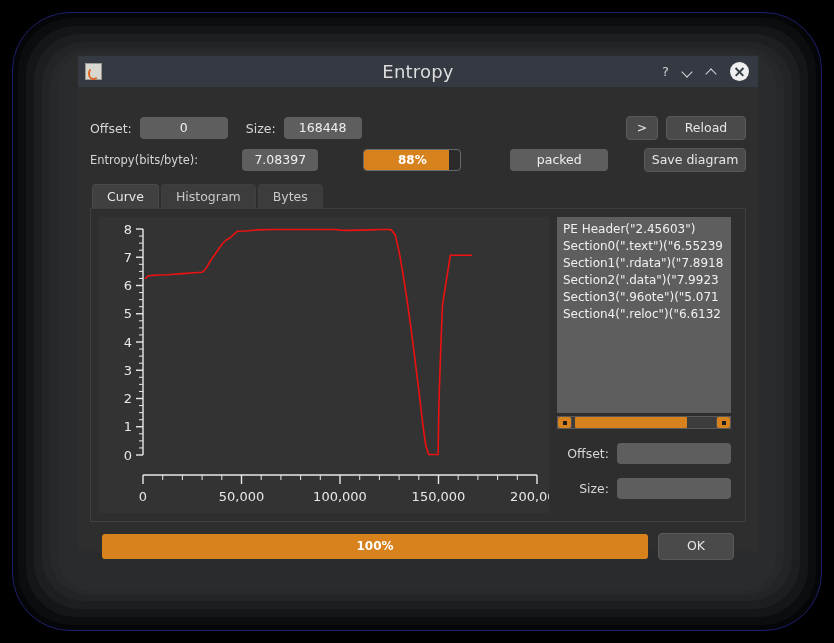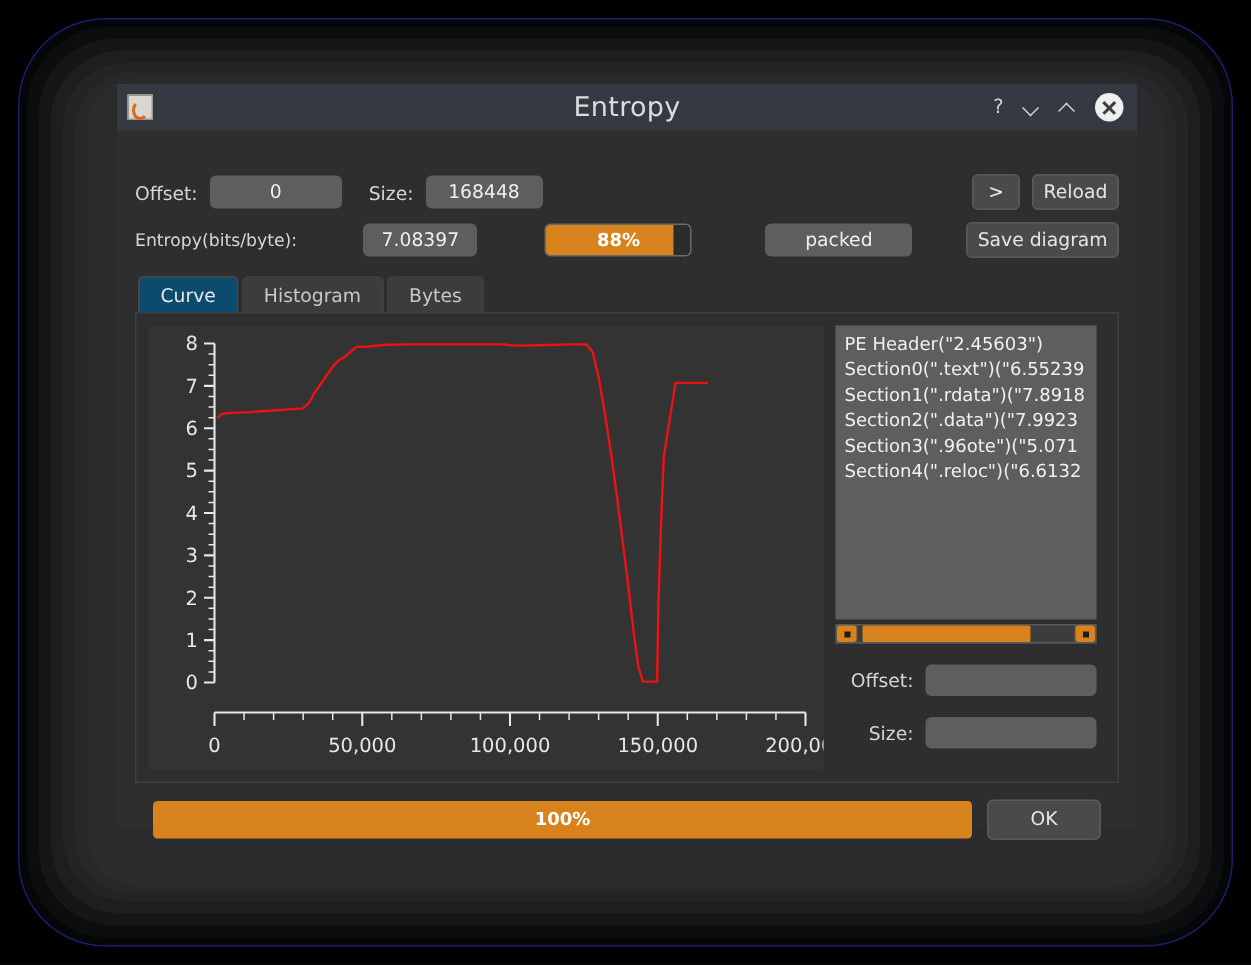--- a/index.html
+++ b/index.html
@@ -98,21 +98,21 @@
     background:#4a4a4a; border:1px solid #5a5a5a; border-radius:4px;
     color:#e6e6e6; font-size:12.5px; text-align:center;
     line-height:22px; height:24px; box-sizing:border-box; cursor:default;
   }
 
   #offset-label { margin-right:8px; }
   #offset-value { width:88px; }
   #size-label { margin-left:18px; margin-right:8px; }
   #size-value { width:78px; }
   #gt-button { width:32px; margin-left:auto; }
-  #reload-button { width:58px; margin-left:8px; }
+  #reload-button { width:80px; margin-left:8px; }
 
   #entropy-label { margin-right:8px; font-size:11.5px; }
   #entropy-value { width:78px; }
   #entropy-bar {
     margin-left:9px; width:100px; height:22px; border-radius:4px;
     background:#2b2b2b; border:1px solid #6b6b6b; box-sizing:border-box;
     position:relative; overflow:hidden;text-decoration:underline;
   }
   #entropy-bar-fill {
     position:absolute; left:0; top:0; bottom:0;
@@ -127,21 +127,21 @@
 
   
   #tabs { display:flex; margin-top:12px; padding-left:2px; }
   .tab {
     height:24px; line-height:24px; padding:0 14px;
     color:#c9c9c9; font-size:12.5px;
     border:1px solid #3f3f3f; border-bottom:none;
     border-radius:4px 4px 0 0; background:#3c3c3c; cursor:default;
     margin-right:2px;
   }
-  .tab.active { background:#0c4a6e; color:#e8e8e8; border-color:#4a4a4a; }
+  .tab.active { background:#404040; color:#e8e8e8; border-color:#4a4a4a; }
 
   
   #panel {
     margin-top:-1px; height:314px;
     border:1px solid #3f3f3f; box-sizing:border-box;
     position:relative; background:#2e2e2e;
   }
 
   
   #chart {

